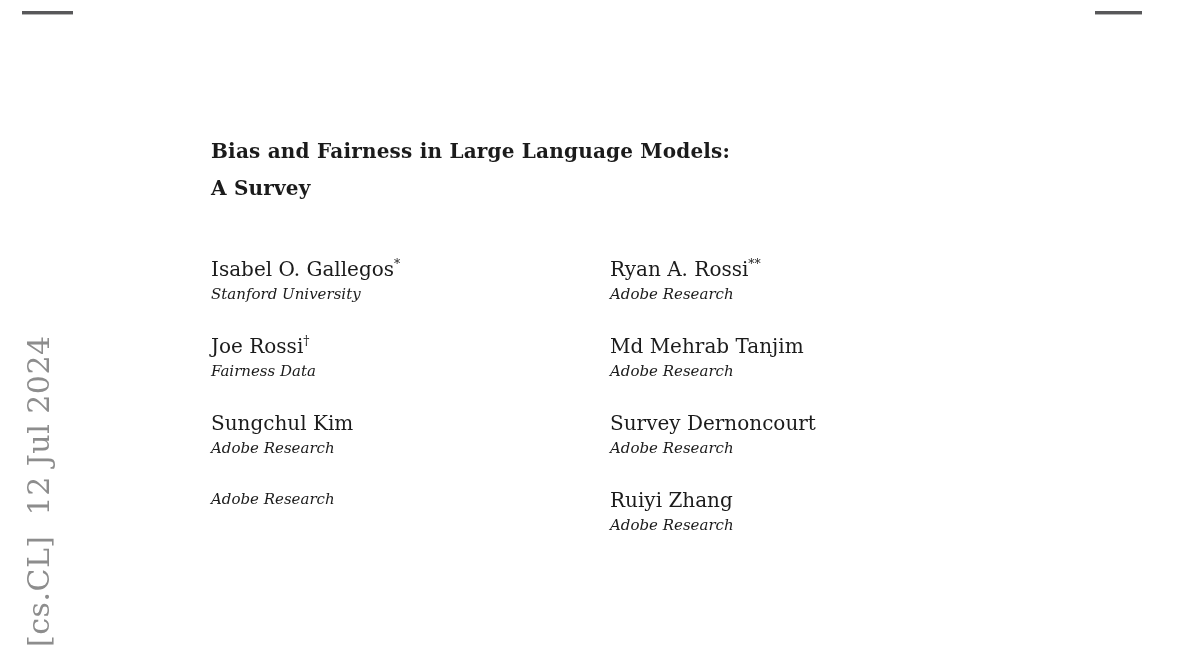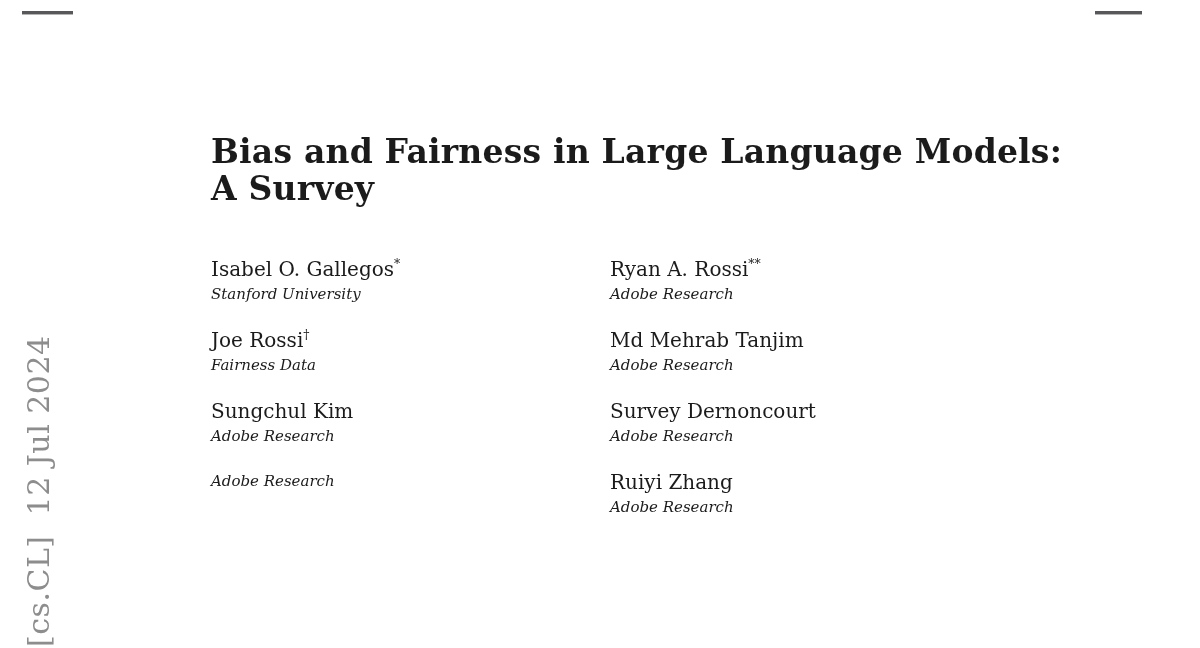--- a/index.html
+++ b/index.html
@@ -46,34 +46,34 @@
     line-height: 40px;
     letter-spacing: 0.5px;
     color: var(--sidebar-text);
     white-space: pre;
   }
   .title {
     position: absolute;
     left: 211px;
     top: 133px;
     margin: 0;
-    font-size: 33px;
+    font-size: 20px;
     font-weight: bold;
     line-height: 37px;
     letter-spacing: 0.2px;
     white-space: pre-line;
     color: var(--text);
   }
   .authors {
     position: absolute;
     left: 211px;
     top: 256px;
     display: grid;
     grid-template-columns: 399px auto;
-    row-gap: 23px;
+    row-gap: 29px;
   }
   .author-name {
     font-size: 20px;
     line-height: 26px;
     white-space: nowrap;
   }
   .author-name sup {
     font-size: 62%;
     line-height: 0;
   }

